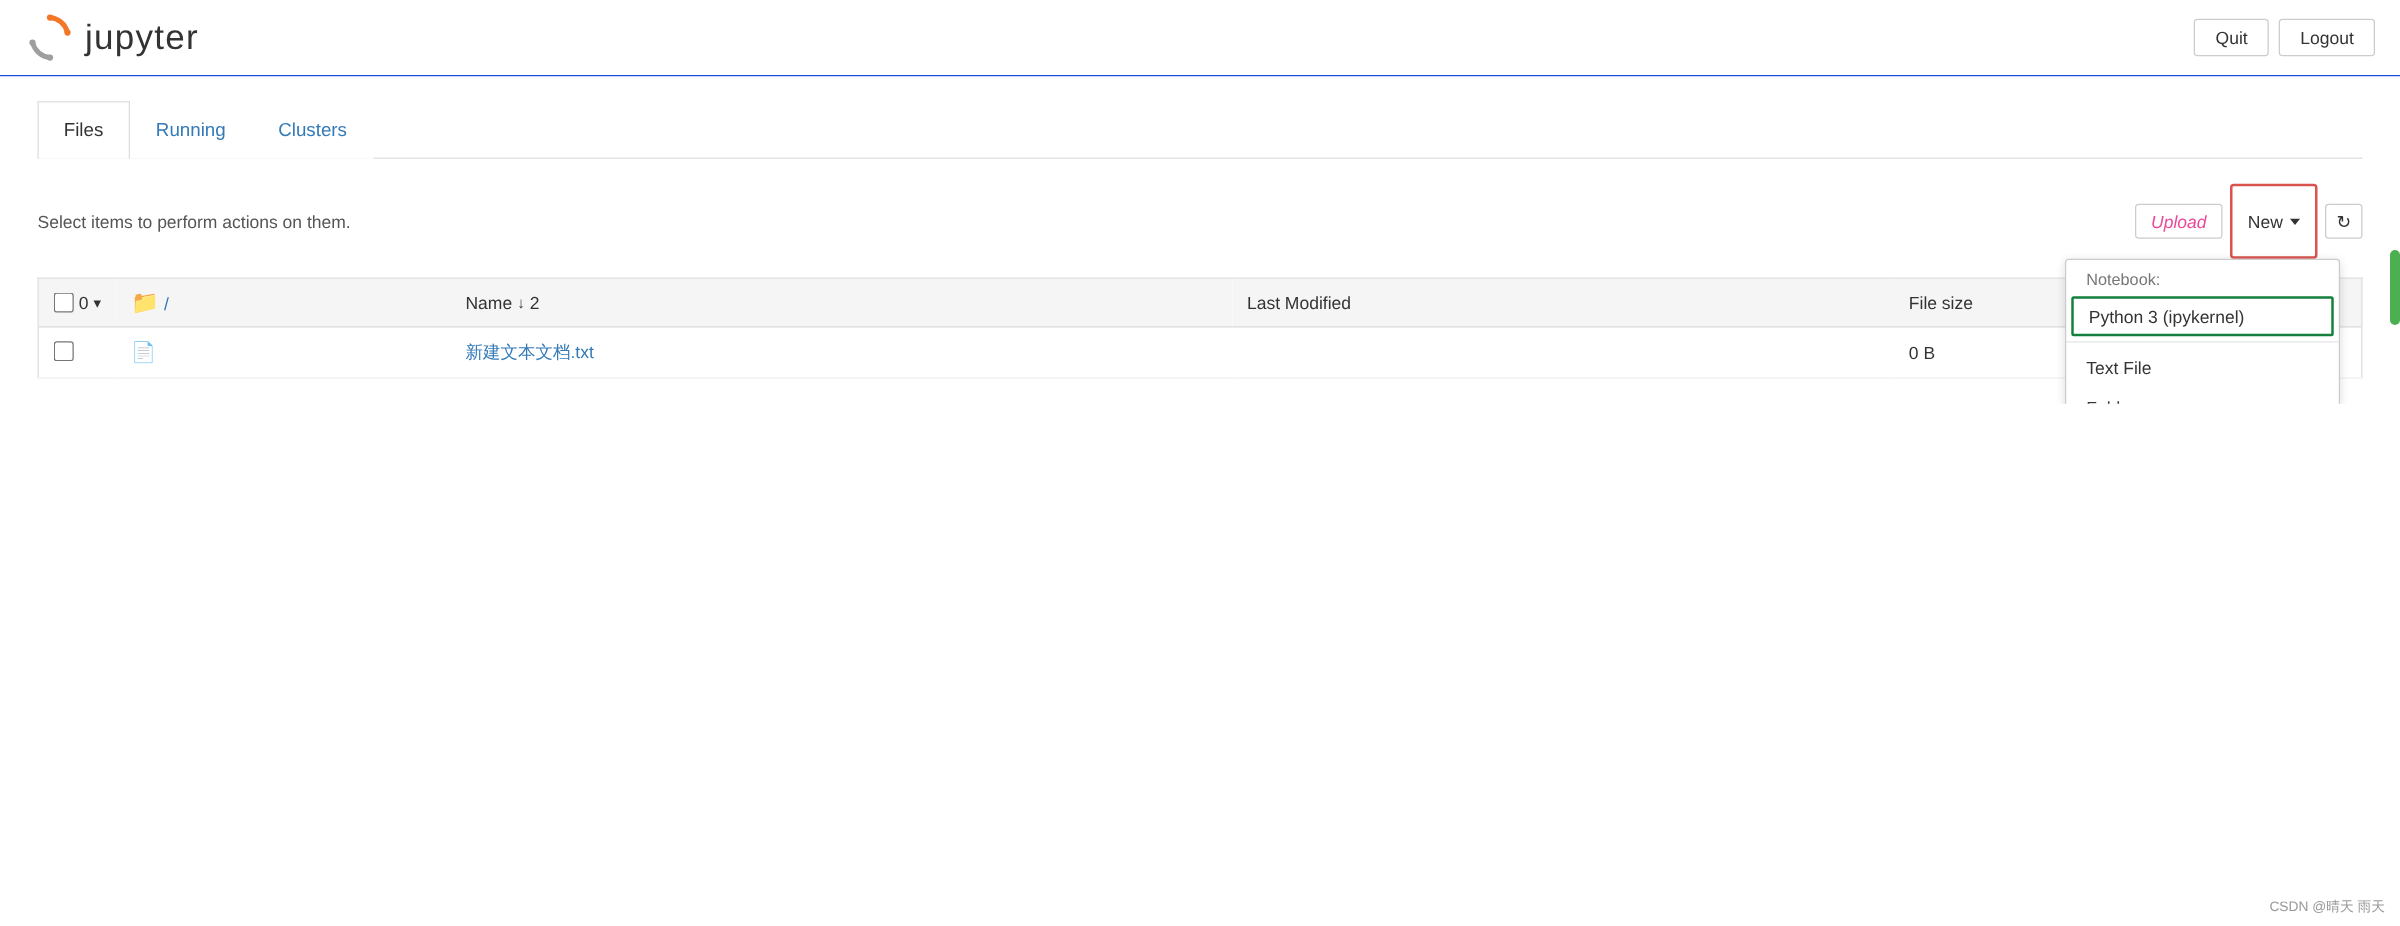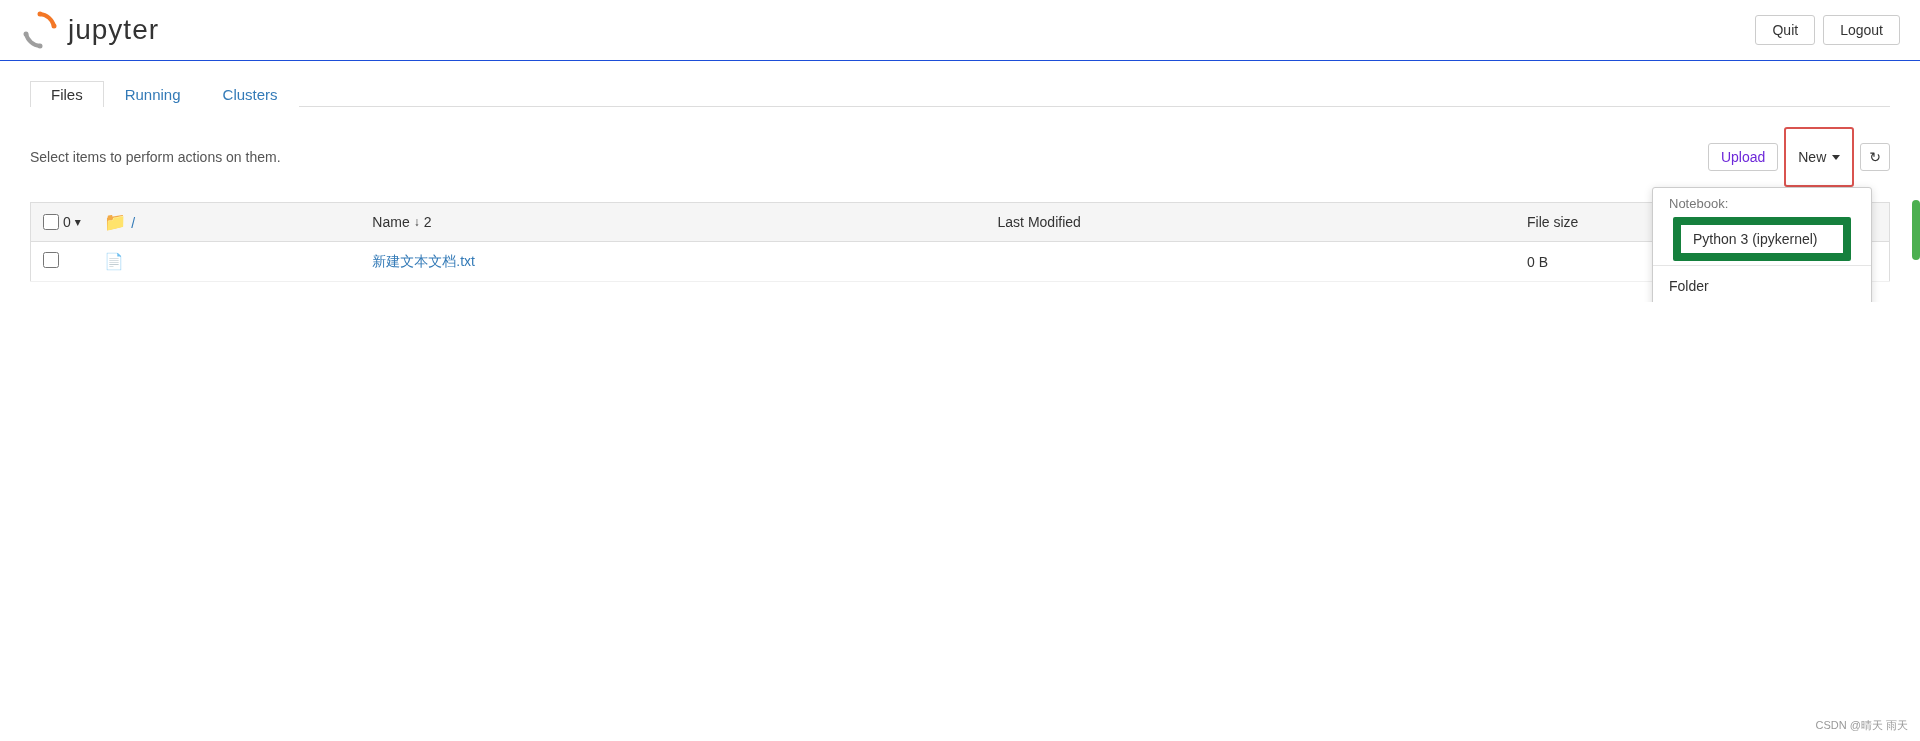--- a/index.html
+++ b/index.html
@@ -54,21 +54,21 @@
     }
 
     
     .tabs {
       display: flex;
       gap: 0;
       border-bottom: 1px solid #ddd;
       margin-bottom: 20px;
     }
     .tab {
-      padding: 4px 20px;
+      padding: 14px 20px;
       cursor: pointer;
       font-size: 15px;
       color: #337ab7;
       background: #fff;
       border: 1px solid transparent;
       border-bottom: none;
       margin-bottom: -1px;
     }
     .tab.active {
       color: #333;
@@ -94,21 +94,22 @@
       gap: 6px;
       position: relative;
     }
     .upload-btn {
       padding: 5px 12px;
       border: 1px solid #ccc;
       background: #fff;
       border-radius: 3px;
       font-size: 14px;
       cursor: pointer;
-      color: #6d28d9;
+      color: #ec4899;
+      font-style: italic;
     }
     .new-btn {
       padding: 20px 12px;
       border: 2px solid #d9534f;
       background: #fff;
       border-radius: 3px;
       font-size: 14px;
       cursor: pointer;
       color: #333;
       display: flex;
@@ -142,22 +143,22 @@
       color: #777;
       font-size: 13px;
     }
     .dropdown-item {
       padding: 8px 16px;
       cursor: pointer;
       font-size: 14px;
       color: #333;
     }
     .dropdown-item.highlighted {
-      border: 8px solid #15803d;
-      margin: 2px 20px;
+      border: 2px solid #15803d;
+      margin: 2px 4px;
       padding: 6px 12px;
       border-radius: 2px;
     }
     .dropdown-divider {
       height: 1px;
       background: #e5e5e5;
       margin: 4px 0;
     }
 
     
@@ -301,20 +302,21 @@
         <span class="caret"></span>
       </button>
       <button class="refresh-btn">
         <span>↻</span>
       </button>
 
       <div class="dropdown-menu">
         <div class="dropdown-section-label">Notebook:</div>
         <div class="dropdown-item highlighted">Python 3 (ipykernel)</div>
         <div class="dropdown-divider"></div>
+        <div class="dropdown-item">Text File</div>
         <div class="dropdown-item">Folder</div>
         <div class="dropdown-item">Terminal</div>
       </div>
     </div>
   </div>
 
   <table class="file-table">
     <thead>
       <tr class="file-table-header">
         <td class="checkbox-cell">

